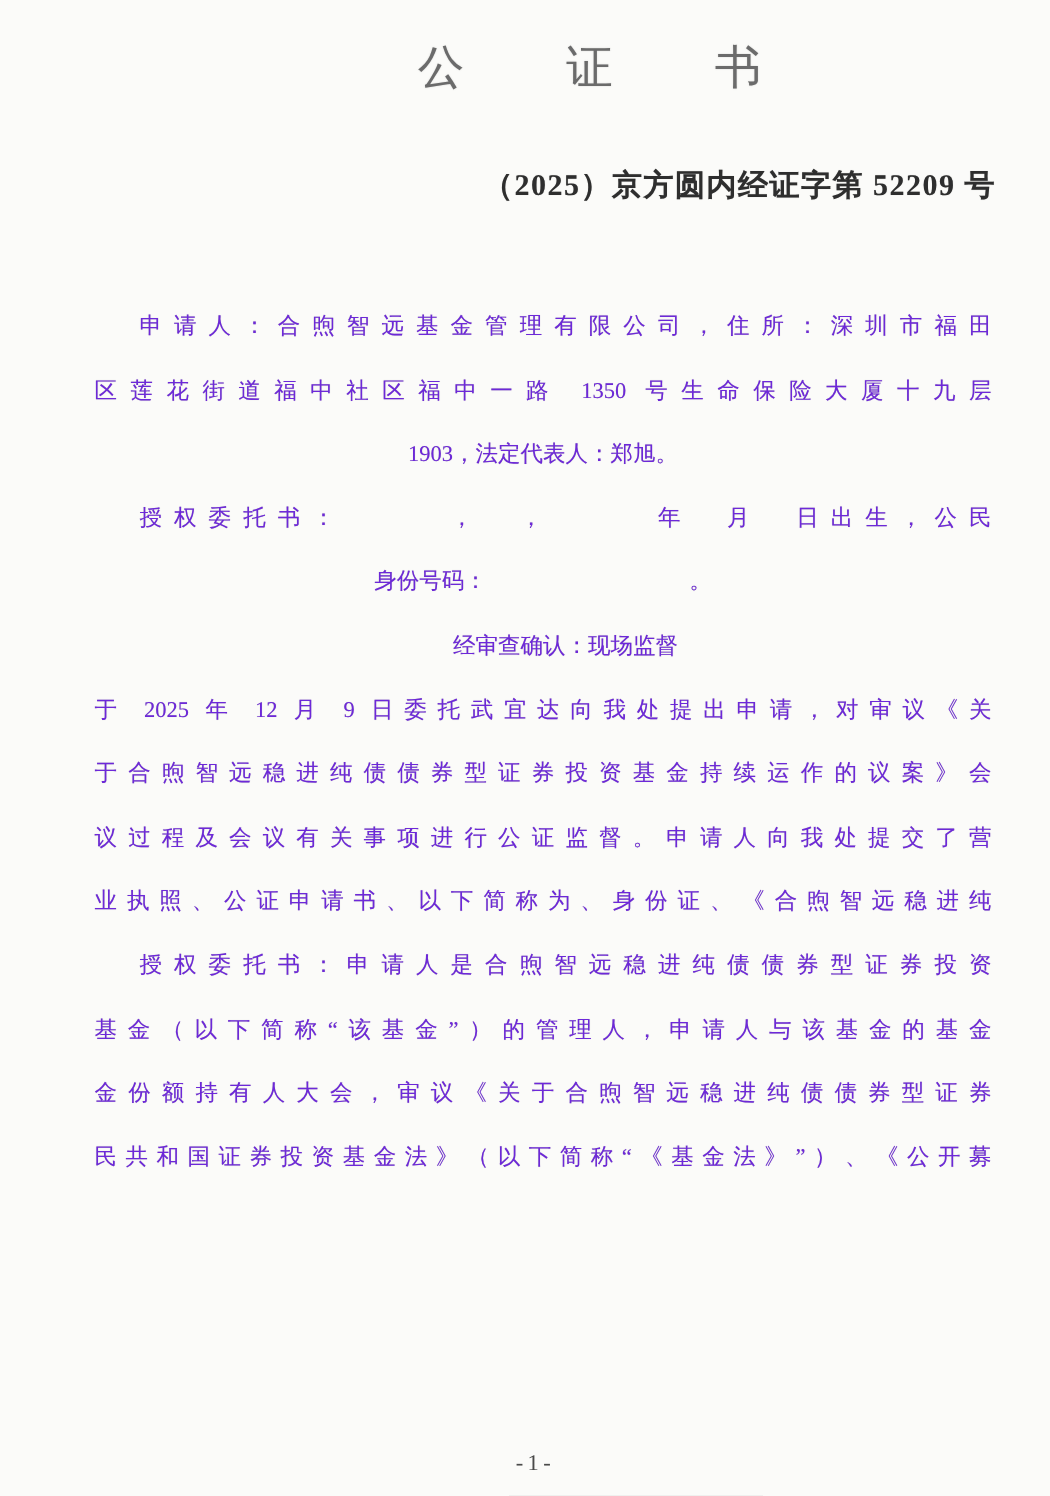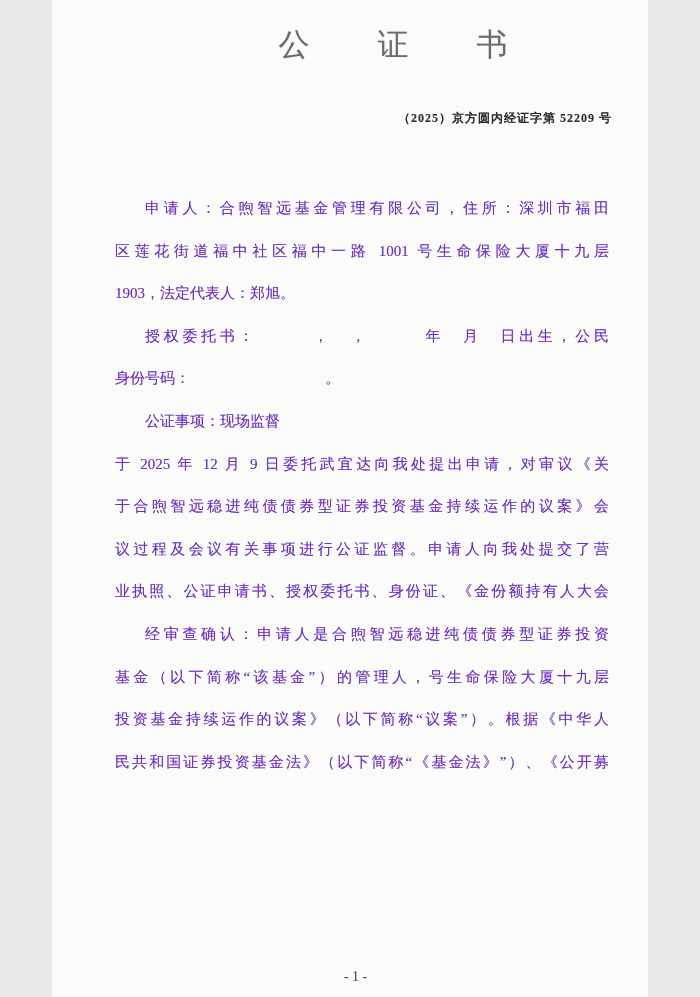--- a/index.html
+++ b/index.html
@@ -2,21 +2,21 @@
 <html><head>
 <meta charset="utf-8">
 <style>
   html, body {
     margin: 0;
     padding: 0;
     background: #e8e8e6;
   }
   .page {
     position: relative;
-    width: 596px;
+    width: 700px;
     height: 997px;
     margin: 0 auto;
     background: #fbfbf9;
     overflow: hidden;
     font-family: "Liberation Serif", "DejaVu Serif", serif;
     color: #3c3c3c;
   }
   .title {
     margin: 0;
     padding-top: 24px;
@@ -25,35 +25,35 @@
     font-size: 31px;
     font-weight: 500;
     color: #6b6b6b;
     letter-spacing: 2px;
     text-shadow: 0 0 1px rgba(110,110,110,0.35);
   }
   .cert-no {
     margin-top: 44px;
     padding-right: 36px;
     text-align: right;
-    font-size: 12px;
+    font-size: 20px;
     font-weight: 600;
     color: #2e2e2e;
     letter-spacing: 1px;
     text-shadow: 0 0 0.5px rgba(46,46,46,0.4);
   }
   .doc-body {
     margin: 60px 39px 0 63px;
     font-size: 15px;
     line-height: 42.6px;
     color: #6d28d9;
     text-shadow: 0 0 0.5px rgba(60,60,60,0.35);
   }
   .line {
-    text-align: left;
+    text-align: center;
     white-space: nowrap;
   }
   .line.flush {
     white-space: normal;
     text-align: justify;
     text-align-last: justify;
   }
   .line.indent {
     text-indent: 2em;
   }
@@ -70,29 +70,29 @@
 </head>
 <body>
 
 <div class="page">
   <h1 class="title">公　　证　　书</h1>
 
   <div class="cert-no">（2025）京方圆内经证字第 52209 号</div>
 
   <div class="doc-body" id="doc-body">
       <div class="line indent flush">申请人：合煦智远基金管理有限公司，住所：深圳市福田</div>
-      <div class="line flush">区莲花街道福中社区福中一路 1001 号生命保险大厦十九层</div>
+      <div class="line flush">区莲花街道福中社区福中一路 1350 号生命保险大厦十九层</div>
       <div class="line">1903，法定代表人：郑旭。</div>
       <div class="line indent flush">授权委托书：　　　，　，　　　年　月　日出生，公民</div>
       <div class="line">身份号码：　　　　　　　　　。</div>
-      <div class="line indent">公证事项：现场监督</div>
+      <div class="line indent">经审查确认：现场监督</div>
       <div class="line flush">于 2025 年 12 月 9 日委托武宜达向我处提出申请，对审议《关</div>
       <div class="line flush">于合煦智远稳进纯债债券型证券投资基金持续运作的议案》会</div>
       <div class="line flush">议过程及会议有关事项进行公证监督。申请人向我处提交了营</div>
-      <div class="line flush">业执照、公证申请书、授权委托书、身份证、《金份额持有人大会</div>
-      <div class="line indent flush">经审查确认：申请人是合煦智远稳进纯债债券型证券投资</div>
-      <div class="line flush">基金（以下简称“该基金”）的管理人，号生命保险大厦十九层</div>
-      <div class="line flush">投资基金持续运作的议案》（以下简称“议案”）。根据《中华人</div>
+      <div class="line flush">业执照、公证申请书、以下简称为、身份证、《合煦智远稳进纯</div>
+      <div class="line indent flush">授权委托书：申请人是合煦智远稳进纯债债券型证券投资</div>
+      <div class="line flush">基金（以下简称“该基金”）的管理人，申请人与该基金的基金</div>
+      <div class="line flush">金份额持有人大会，审议《关于合煦智远稳进纯债债券型证券</div>
       <div class="line flush">民共和国证券投资基金法》（以下简称“《基金法》”）、《公开募</div>
     </div>
 
   <div class="page-no">-1-</div>
 </div>
 
 </body></html>

